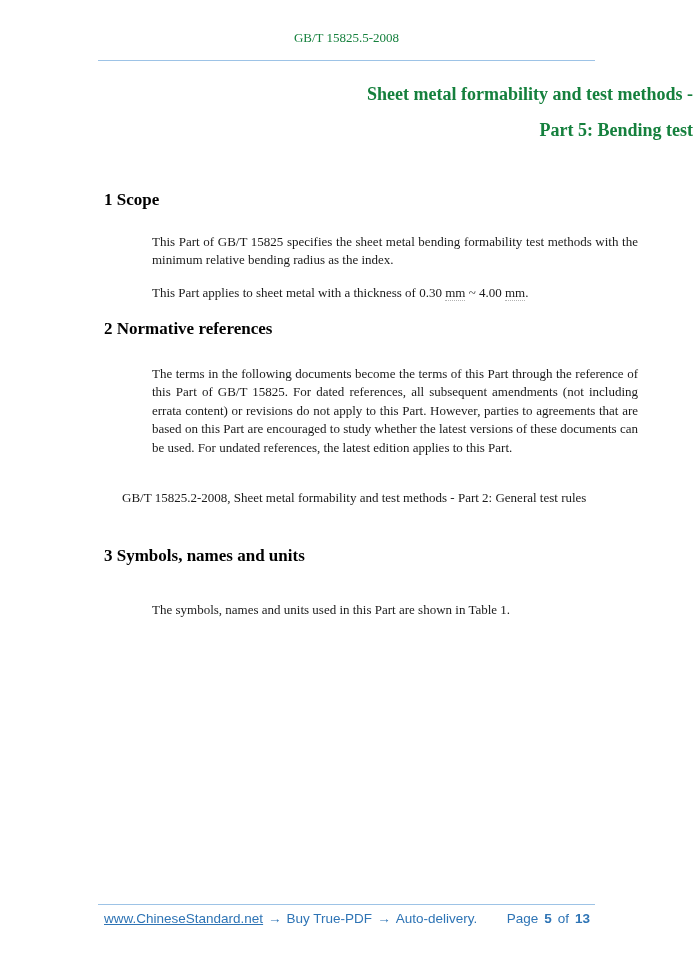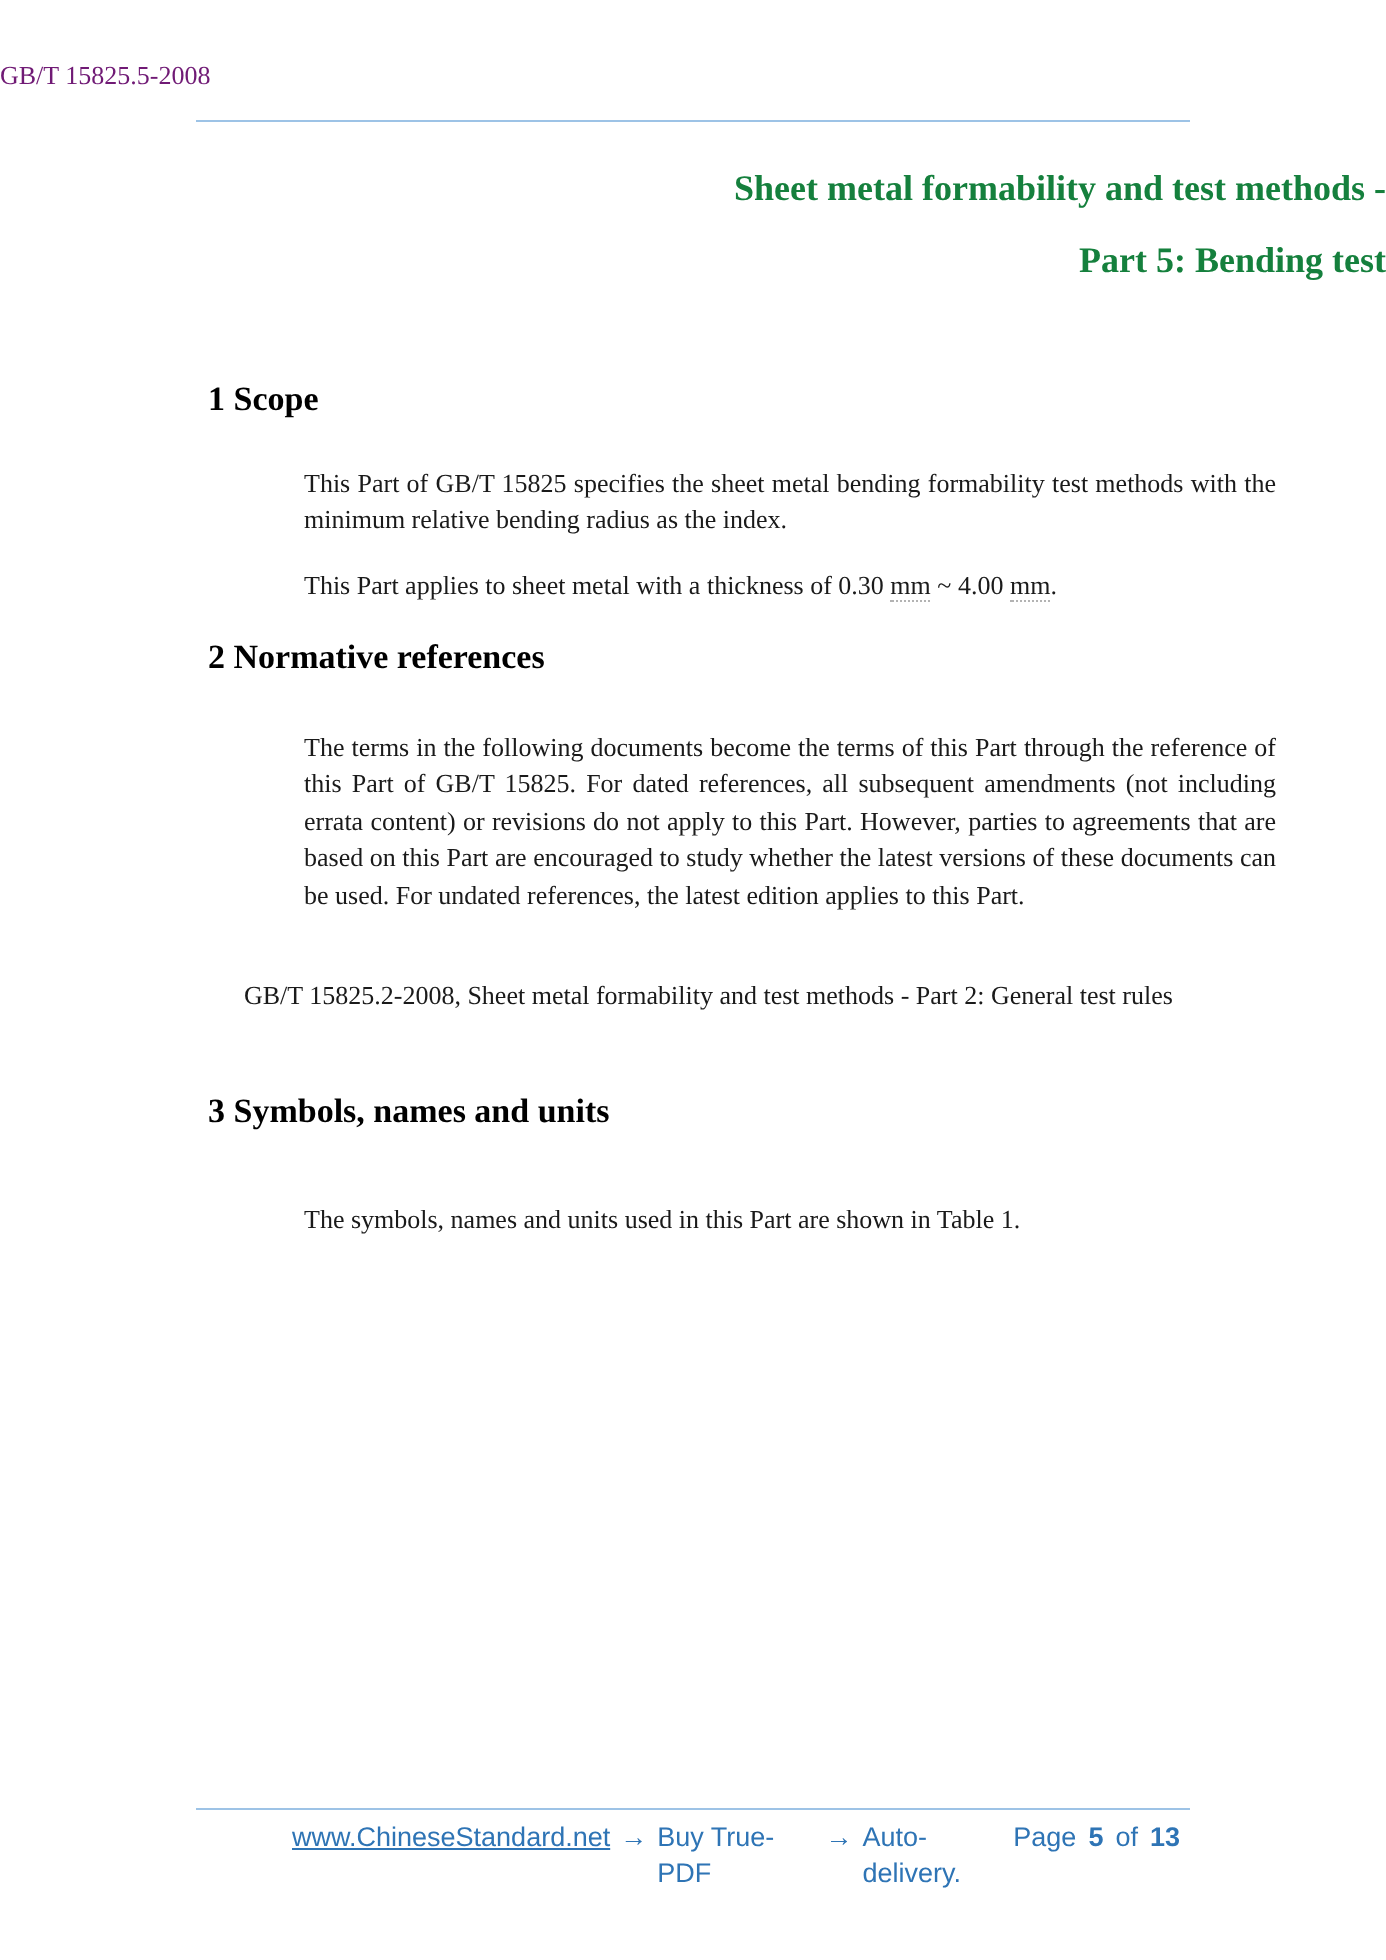--- a/index.html
+++ b/index.html
@@ -10,24 +10,24 @@
     height: 980px;
     background: #ffffff;
     font-family: "Liberation Serif", serif;
     color: #1a1a1a;
     overflow: hidden;
   }
   
   .doc-header-number {
     position: absolute;
     top: 30px; left: 0; right: 0;
-    text-align: left;
+    text-align: center;
     font-size: 13px;
     line-height: 16px;
-    color: #701a75;
+    color: #15803d;
   }
   .header-rule {
     position: absolute;
     top: 60px; left: 98px; right: 98px;
     height: 1px;
     background: #9DC3E6;
   }
   
   .doc-title {
     position: absolute;
@@ -78,21 +78,20 @@
   .footer-row {
     position: absolute;
     top: 910px; left: 104px; right: 103px;
     display: flex;
     justify-content: space-between;
     align-items: baseline;
     font-family: "Liberation Sans", sans-serif;
     font-size: 13.5px;
     line-height: 18px;
     color: #2E74B5;
-    margin-left: 42px;
   }
   .footer-left {
     display: flex;
     gap: 5px;
     align-items: baseline;
   }
   .footer-link {
     color: #2E74B5;
     text-decoration: underline;
     cursor: pointer;

